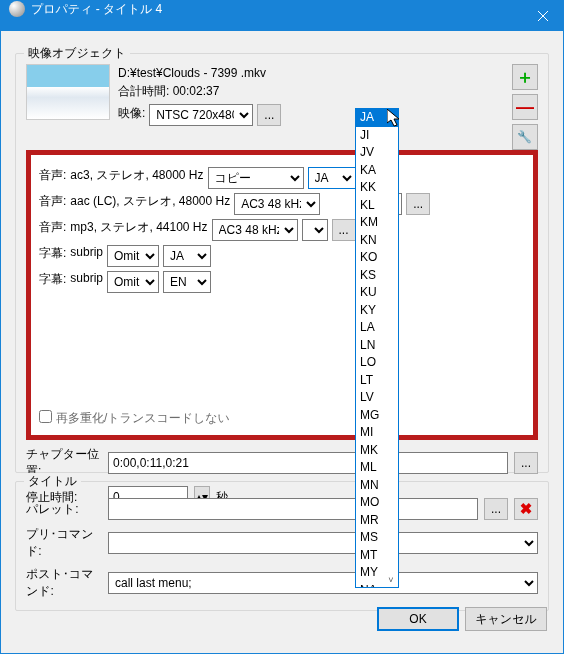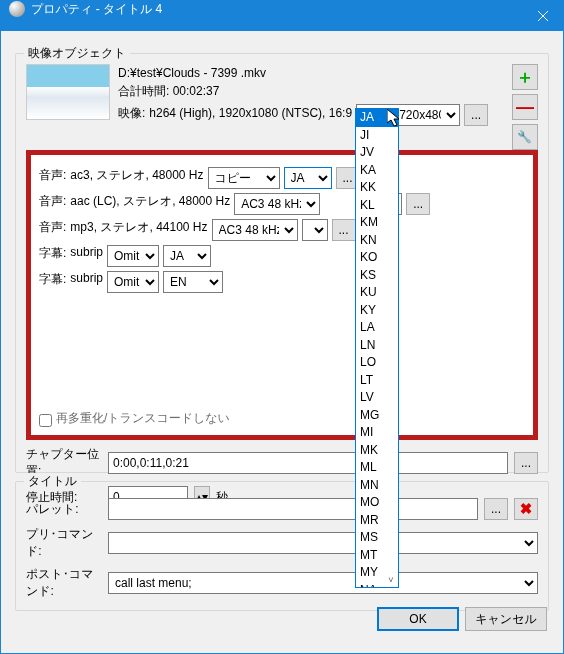--- a/index.html
+++ b/index.html
@@ -15,21 +15,21 @@
 .topgrid{display:flex;gap:8px}
 .thumb{width:84px;height:56px;background:linear-gradient(#87ceeb 0%,#87ceeb 40%,#fff 40%,#e0e8f0 60%,#fff 100%);border:1px solid #ccc;flex-shrink:0}
 .info{flex:1;line-height:18px}
 .tools{display:flex;flex-direction:column;gap:4px;align-items:center}
 .tbtn{width:26px;height:26px;border:1px solid #adadad;background:#e1e1e1;display:flex;align-items:center;justify-content:center;cursor:pointer}
 .row{display:flex;align-items:flex-start;gap:4px;margin-top:4px;flex-wrap:nowrap;white-space:nowrap}
 select,input[type=text]{height:22px;border:1px solid #7a7a7a;background:#fff;padding:0 4px;font-size:12px}
 select{padding:0 2px}
 .dotbtn{width:24px;height:22px;border:1px solid #adadad;background:#e1e1e1;display:flex;align-items:center;justify-content:center;cursor:pointer}
 .inner{border:5px solid #b91c1c;background:#fff;margin-top:0;padding:8px;height:290px;position:relative}
-.chk{display:flex;align-items:flex-end;gap:4px;color:#6d6d6d;position:absolute;bottom:8px;left:8px}
+.chk{display:flex;align-items:flex-start;gap:4px;color:#6d6d6d;position:absolute;bottom:8px;left:8px}
 .chk input{margin:0}
 .frow{display:flex;align-items:center;gap:6px;margin-top:6px}
 .frow label{width:76px;text-align:left}
 .frow .wide{flex:1}
 .buttons{position:absolute;right:16px;bottom:22px;display:flex;gap:6px}
 .btn{width:82px;height:24px;border:1px solid #adadad;background:#e1e1e1;cursor:pointer}
 .btn.primary{border:2px solid #0078d7;background:#e1e1e1}
 .dropdown{position:absolute;left:354px;top:107px;width:44px;border:1px solid #0078d7;background:#fff;z-index:50;max-height:480px;overflow:hidden}
 .dropdown .sel{background:#0078d7;color:#fff}
 .dropdown div{padding:1px 4px;font-size:12px;line-height:15.5px;position:relative}
@@ -57,21 +57,20 @@
   <div class="body">
     <div class="fieldset" style="height:420px">
       <div class="legend">映像オブジェクト</div>
       <div class="topgrid">
         <div class="thumb"></div>
         <div class="info">
           <div>D:¥test¥Clouds - 7399 .mkv</div>
           <div><span>合計時間:</span> <span>00:02:37</span></div>
           <div class="row">
             <span>映像:</span>
-            <span>h264 (High), 1920x1080 (NTSC), 16:9</span>
             <select style="width:104px"><option>NTSC 720x480</option></select>
             <div class="dotbtn">
                 <span>...</span>
               </div>
           </div>
         </div>
         <div class="tools">
           <div class="tbtn">
               <span class="plus">＋</span>
             </div>
@@ -81,21 +80,21 @@
           <div class="tbtn">
               <span>🔧</span>
             </div>
         </div>
       </div>
 
       <div class="inner">
         <div class="row">
           <span>音声:</span>
           <span>ac3, ステレオ, 48000 Hz</span>
-          <select style="width:72px"><option>コピー</option></select>
+          <select style="width:96px"><option>コピー</option></select>
           <select style="width:48px;border:1px solid #0078d7"><option>JA</option></select>
           <div class="dotbtn">
               <span>...</span>
             </div>
         </div>
         <div class="row">
           <span>音声:</span>
           <span>aac (LC), ステレオ, 48000 Hz</span>
           <select style="width:86px"><option>AC3 48 kHz</option></select>
           <select style="width:48px;visibility:hidden"></select>
@@ -116,21 +115,21 @@
         <div class="row">
           <span>字幕:</span>
           <span>subrip</span>
           <select style="width:52px"><option>Omit</option></select>
           <select style="width:48px"><option>JA</option></select>
         </div>
         <div class="row">
           <span>字幕:</span>
           <span>subrip</span>
           <select style="width:52px"><option>Omit</option></select>
-          <select style="width:60px"><option>EN</option></select>
+          <select style="width:48px"><option>EN</option></select>
         </div>
         <label class="chk">
           <input type="checkbox" style="">
           <span>再多重化/トランスコードしない</span>
         </label>
       </div>
 
       <div class="frow">
         <label>チャプター位置:</label>
         <input type="text" class="wide" value="0:00,0:11,0:21" style="">

